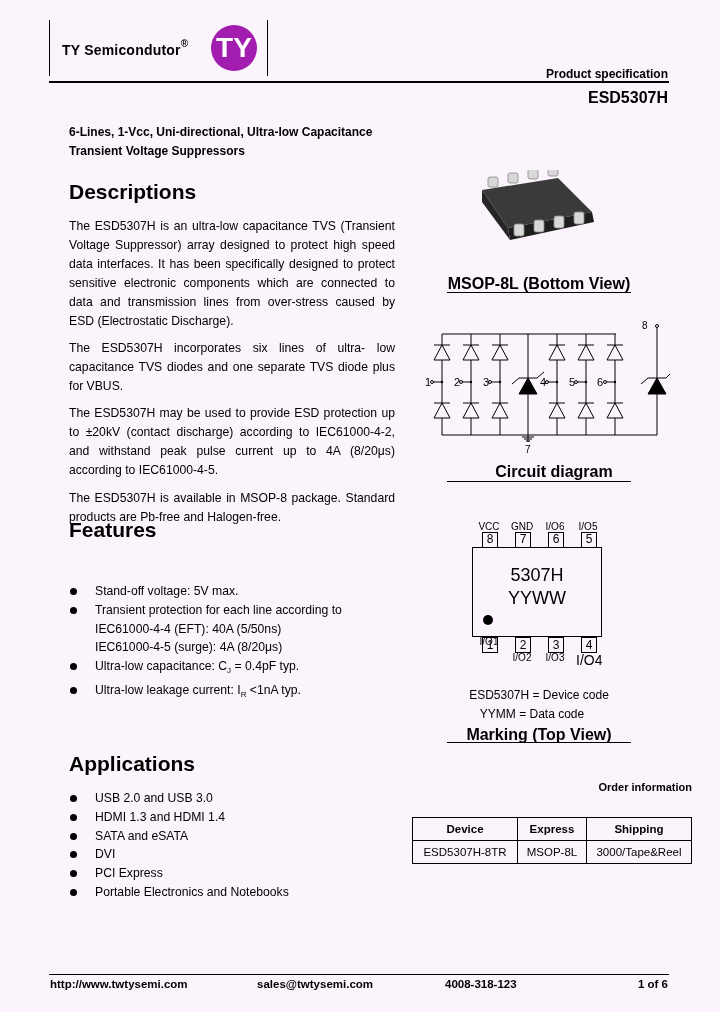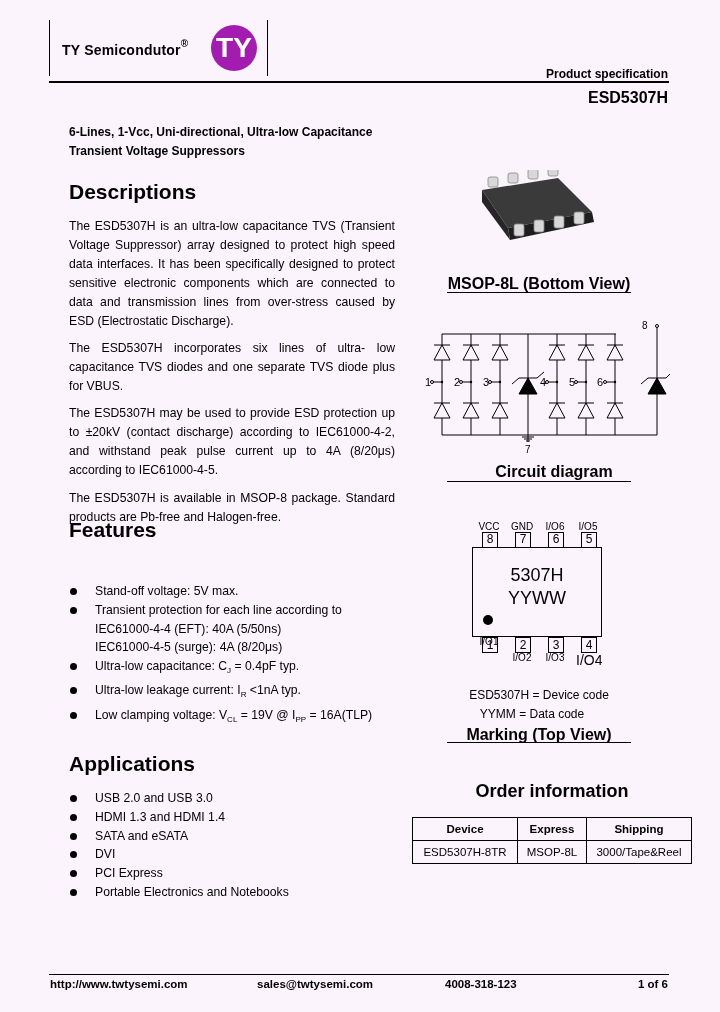--- a/index.html
+++ b/index.html
@@ -53,21 +53,20 @@
 <div class="abs para" style="left:69px;top:489px;">The ESD5307H is available in MSOP-8 package. Standard products are Pb-free and Halogen-free.</div>
 
 <div class="abs sect" style="left:69px;top:518px;">Features</div>
 <div class="abs list" style="left:70px;top:582px;">
   <div class="row"><span class="bullet"></span><span>Stand-off voltage: 5V max.</span></div>
   <div class="row"><span class="bullet"></span><span>Transient protection for each line according to</span></div>
   <div class="row"><span>IEC61000-4-4 (EFT): 40A (5/50ns)</span></div>
   <div class="row"><span>IEC61000-4-5 (surge): 4A (8/20μs)</span></div>
   <div class="row"><span class="bullet"></span><span>Ultra-low capacitance: C</span><sub style="font-size:8px;">J</sub><span> = 0.4pF typ.</span></div>
   <div class="row"><span class="bullet"></span><span>Ultra-low leakage current: I</span><sub style="font-size:8px;">R</sub><span> &lt;1nA typ.</span></div>
-  <div class="row"><span class="bullet"></span><span>Low clamping voltage: V</span><sub style="font-size:8px;">CL</sub><span> = 19V @ I</span><sub style="font-size:8px;">PP</sub><span> = 16A(TLP)</span></div>
 </div>
 
 <div class="abs sect" style="left:69px;top:752px;">Applications</div>
 <div class="abs list" style="left:70px;top:789px;">
   <div class="row"><span class="bullet"></span><span>USB 2.0 and USB 3.0</span></div>
   <div class="row"><span class="bullet"></span><span>HDMI 1.3 and HDMI 1.4</span></div>
   <div class="row"><span class="bullet"></span><span>SATA and eSATA</span></div>
   <div class="row"><span class="bullet"></span><span>DVI</span></div>
   <div class="row"><span class="bullet"></span><span>PCI Express</span></div>
   <div class="row"><span class="bullet"></span><span>Portable Electronics and Notebooks</span></div>
@@ -249,21 +248,21 @@
   <div class="abs" style="left:5px;top:116px;font-size:10px;width:24px;text-align:center;">I/O1</div>
   <div class="abs" style="left:38px;top:132px;font-size:10px;width:24px;text-align:center;">I/O2</div>
   <div class="abs" style="left:71px;top:132px;font-size:10px;width:24px;text-align:center;">I/O3</div>
   <div class="abs" style="left:104px;top:132px;font-size:14px;width:24px;text-align:center;">I/O4</div>
 </div>
 <div class="abs mark-note" style="left:447px;top:688px;width:184px;">ESD5307H = Device code</div>
 <div class="abs mark-note" style="left:440px;top:707px;width:184px;">YYMM = Data code</div>
 <div class="abs caption" style="left:447px;top:726px;width:184px;">Marking (Top View)</div>
 <div class="hline" style="left:447px;top:742px;width:184px;"></div>
 
-<div class="abs" style="left:412px;top:781px;width:280px;text-align:center;font-size:18px;font-weight:bold;">Order information</div>
+<div class="abs" style="left:412px;top:781px;width:280px;text-align:right;font-size:11px;font-weight:bold;">Order information</div>
 <table class="abs order" style="left:412px;top:817px;width:280px;">
   <tbody>
       <tr>
     <th style="width:96px;">Device</th>
     <th style="width:60px;">Express</th>
     <th>Shipping</th>
   </tr>
   <tr>
     <td>ESD5307H-8TR</td>
     <td>MSOP-8L</td>

